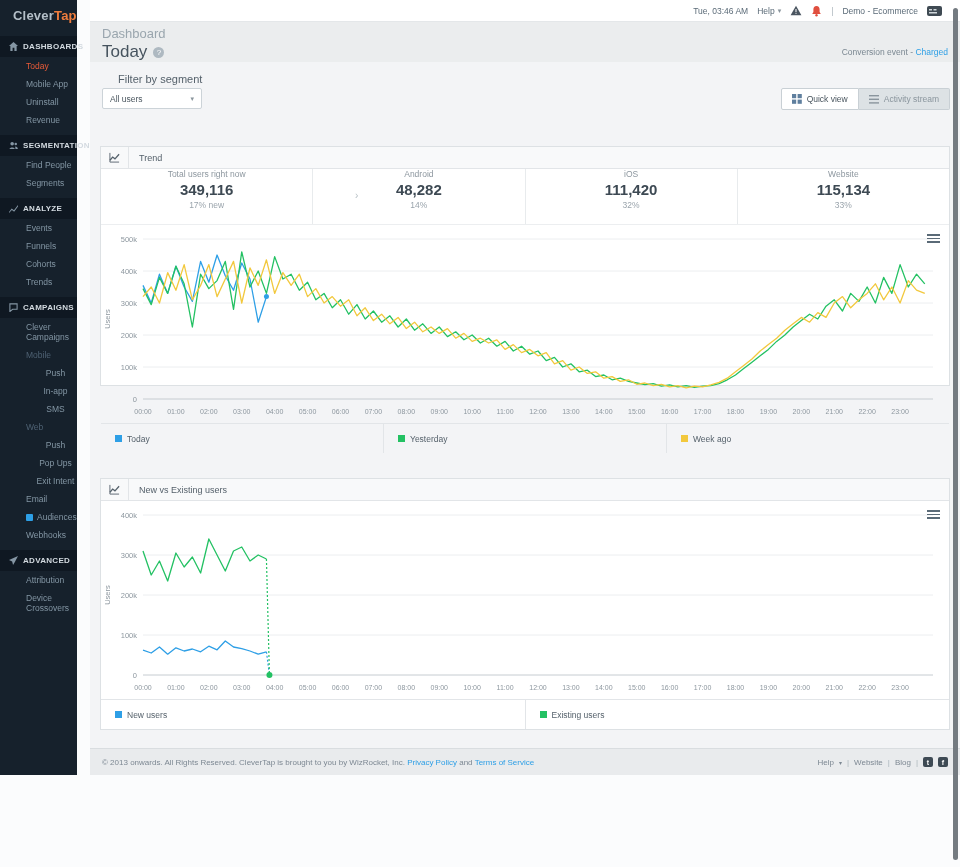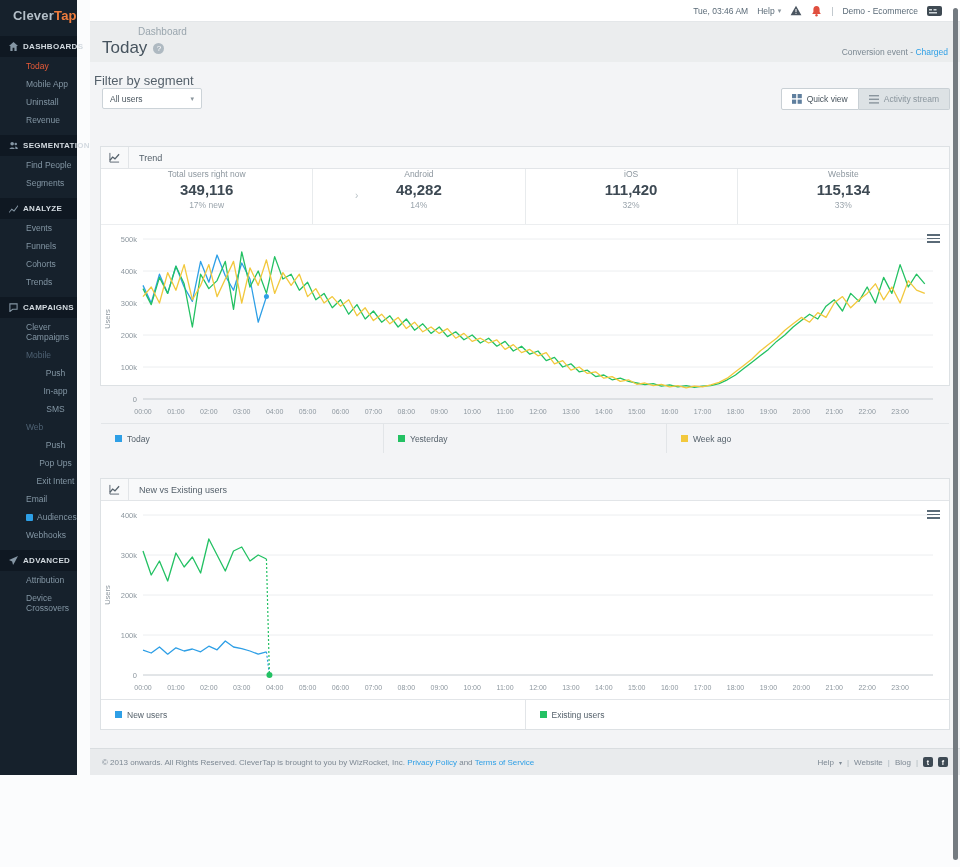--- a/index.html
+++ b/index.html
@@ -20,29 +20,29 @@
   .badge{width:7px;height:7px;background:#2d9fe6;border-radius:1px;display:inline-block;}
 
   
   .topbar{position:absolute;left:90px;top:0;width:870px;height:22px;background:#fff;border-bottom:1px solid #e4e7e9;display:flex;align-items:center;justify-content:flex-end;gap:9px;padding-right:18px;font-size:8.5px;color:#5a6a77;}
   .tb-help{display:flex;align-items:center;gap:3px;cursor:pointer;}
   .tb-icon{display:inline-flex;cursor:pointer;}
   .tb-pipe{color:#aab4bb;}
 
   
   .pagehead{position:absolute;left:90px;top:22px;width:870px;height:40px;background:#ebedee;padding:4px 0 0 12px;}
-  .breadcrumb{font-size:10px;color:#9aa6ae;margin-left:36px;}
+  .breadcrumb{font-size:13px;color:#9aa6ae;}
   .pagetitle{font-size:17px;color:#46535e;display:flex;align-items:center;gap:6px;margin-top:1px;}
   .qmark{width:11px;height:11px;border-radius:50%;background:#aeb9c1;color:#fff;font-size:8px;display:flex;align-items:center;justify-content:center;cursor:pointer;}
   .conversion{position:absolute;right:12px;bottom:5px;font-size:8.5px;color:#7a8791;}
   .conversion .link{color:#2d9fe6;cursor:pointer;}
 
   
   .content{position:absolute;left:90px;top:62px;width:870px;height:686px;background:#f3f4f6;}
-  .filter-label{position:absolute;left:4px;top:11px;font-size:13px;color:#55616b;text-align:right;}
+  .filter-label{position:absolute;left:28px;top:11px;font-size:11px;color:#55616b;text-align:right;}
   .segment-select{position:absolute;left:12px;top:26px;width:100px;height:21px;background:#fff;border:1px solid #ccd3d8;border-radius:2px;font-size:8.5px;color:#4a565f;display:flex;align-items:center;justify-content:space-between;padding:0 7px;cursor:pointer;}
   .segment-select .caret{color:#8a959d;font-size:7px;}
   .toggle{position:absolute;right:10px;top:26px;display:flex;height:22px;}
   .tbtn{display:flex;align-items:center;gap:5px;padding:0 10px;font-size:8.5px;border:1px solid #c9d0d5;cursor:pointer;}
   .tbtn.active{background:#fff;color:#4a565f;border-radius:2px 0 0 2px;}
   .tbtn.inactive{background:#dde2e5;color:#8a959d;border-left:none;border-radius:0 2px 2px 0;}
 
   
   .card{position:absolute;left:10px;width:850px;background:#fff;border:1px solid #dde1e4;}
   .card.trend{top:84px;height:240px;}

